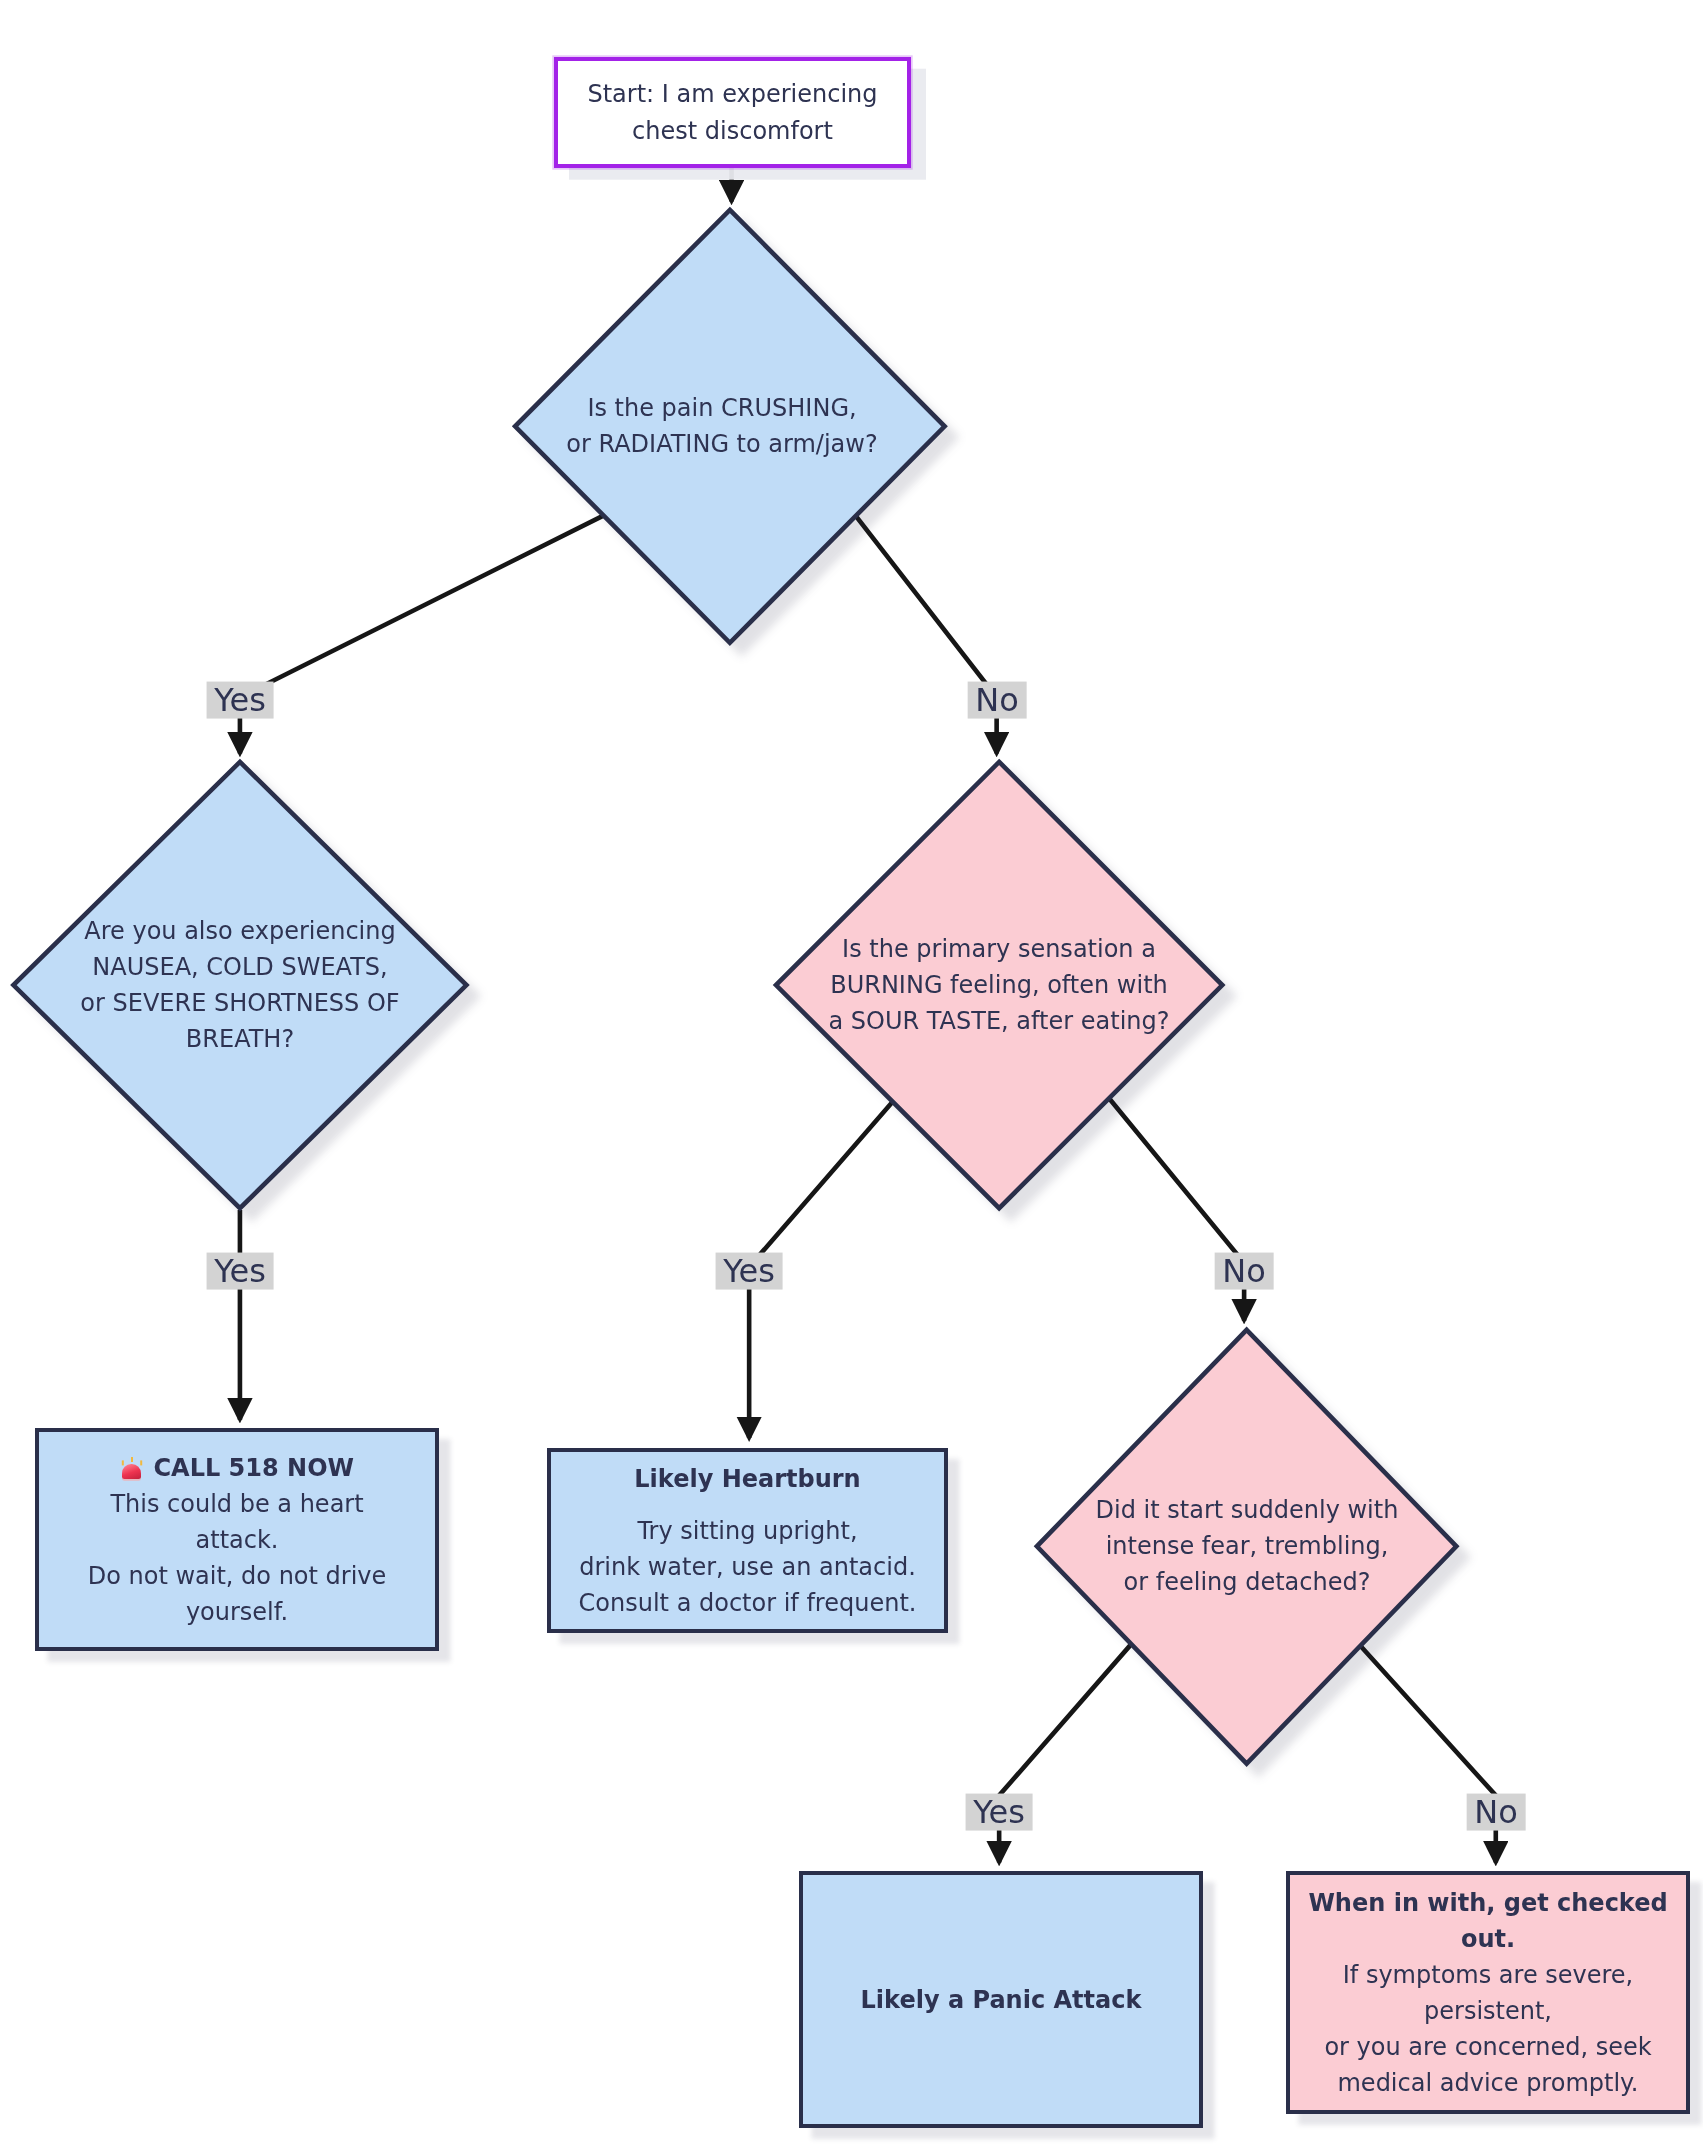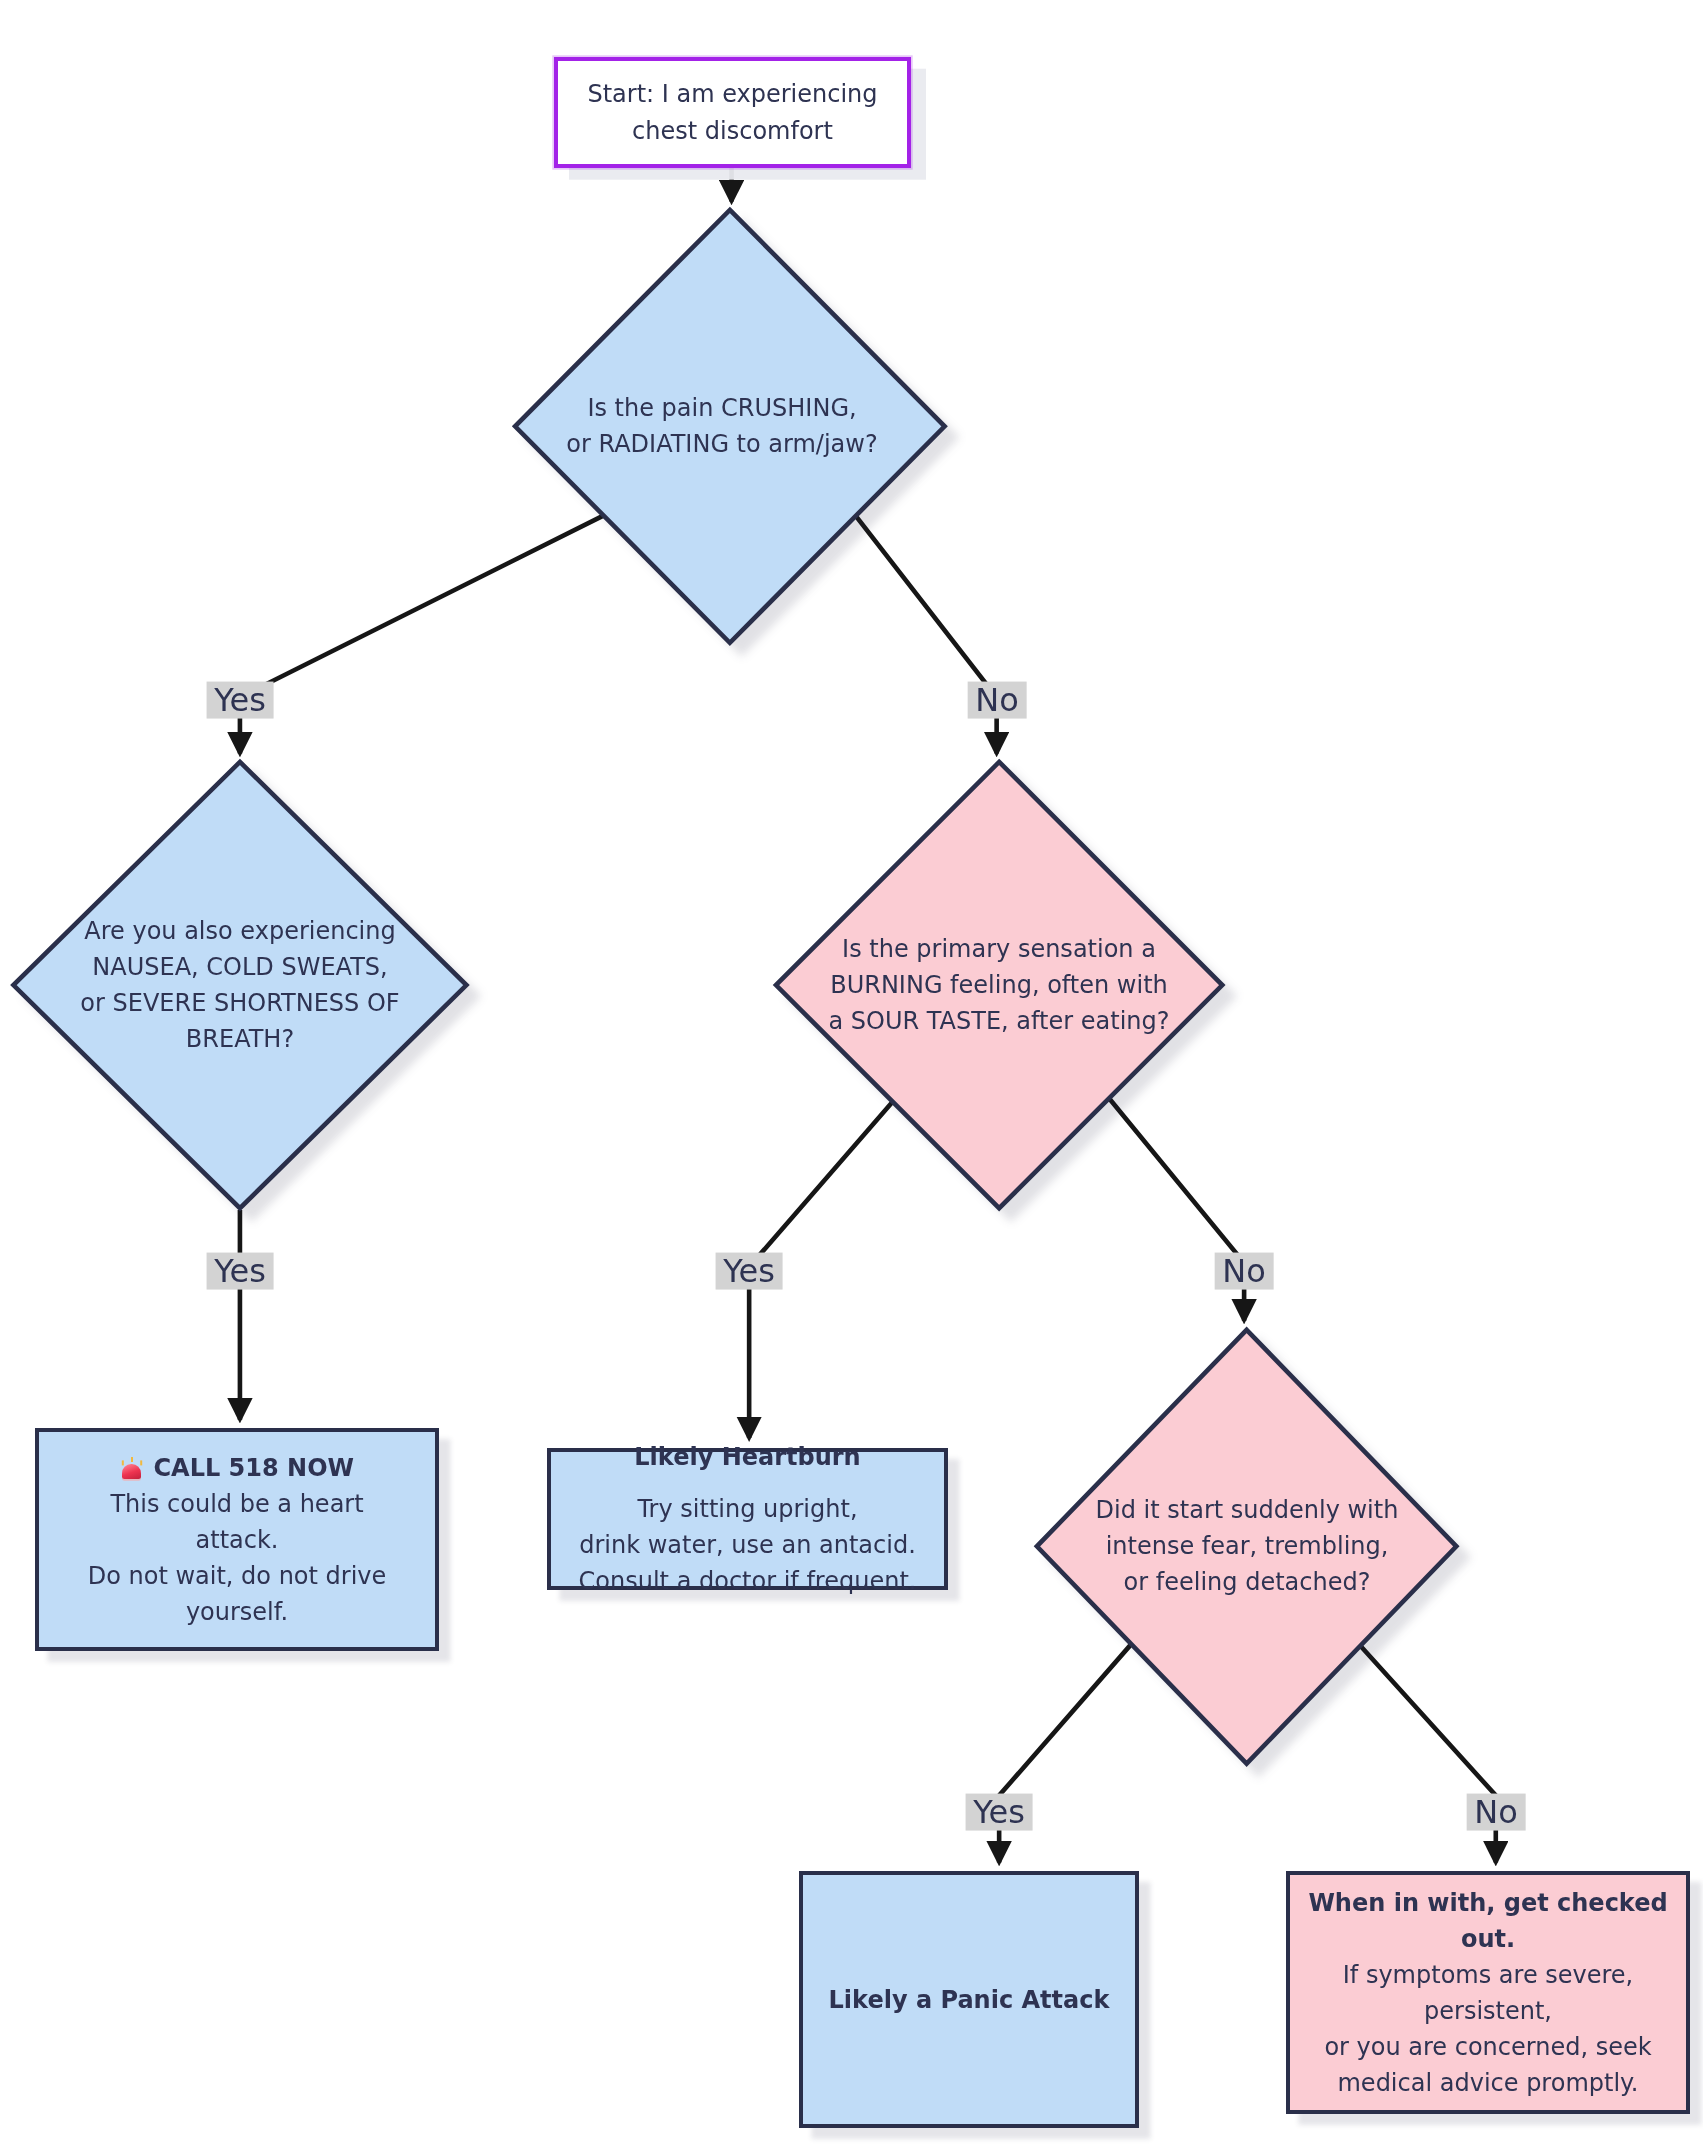--- a/index.html
+++ b/index.html
@@ -114,28 +114,28 @@
     <div class="title-row">
       <span class="siren"></span>
       <span class="title">CALL 518 NOW</span>
     </div>
     <div class="body">This could be a heart
 attack.
 Do not wait, do not drive
 yourself.</div>
   </div>
 
-  <div class="box blue" style="left:547px;top:1448px;width:401px;height:142px;gap:16px;">
+  <div class="box blue" style="left:547px;top:1448px;width:401px;height:185px;gap:16px;">
     <div class="title">Likely Heartburn</div>
     <div class="body">Try sitting upright,
 drink water, use an antacid.
 Consult a doctor if frequent.</div>
   </div>
 
-  <div class="box blue" style="left:799px;top:1871px;width:340px;height:257px;">
+  <div class="box blue" style="left:799px;top:1871px;width:404px;height:257px;">
     <div class="title">Likely a Panic Attack</div>
   </div>
 
   <div class="box pink" style="left:1286px;top:1871px;width:404px;height:243px;">
     <div class="title">When in with, get checked
 out.</div>
     <div class="body">If symptoms are severe,
 persistent,
 or you are concerned, seek
 medical advice promptly.</div>

